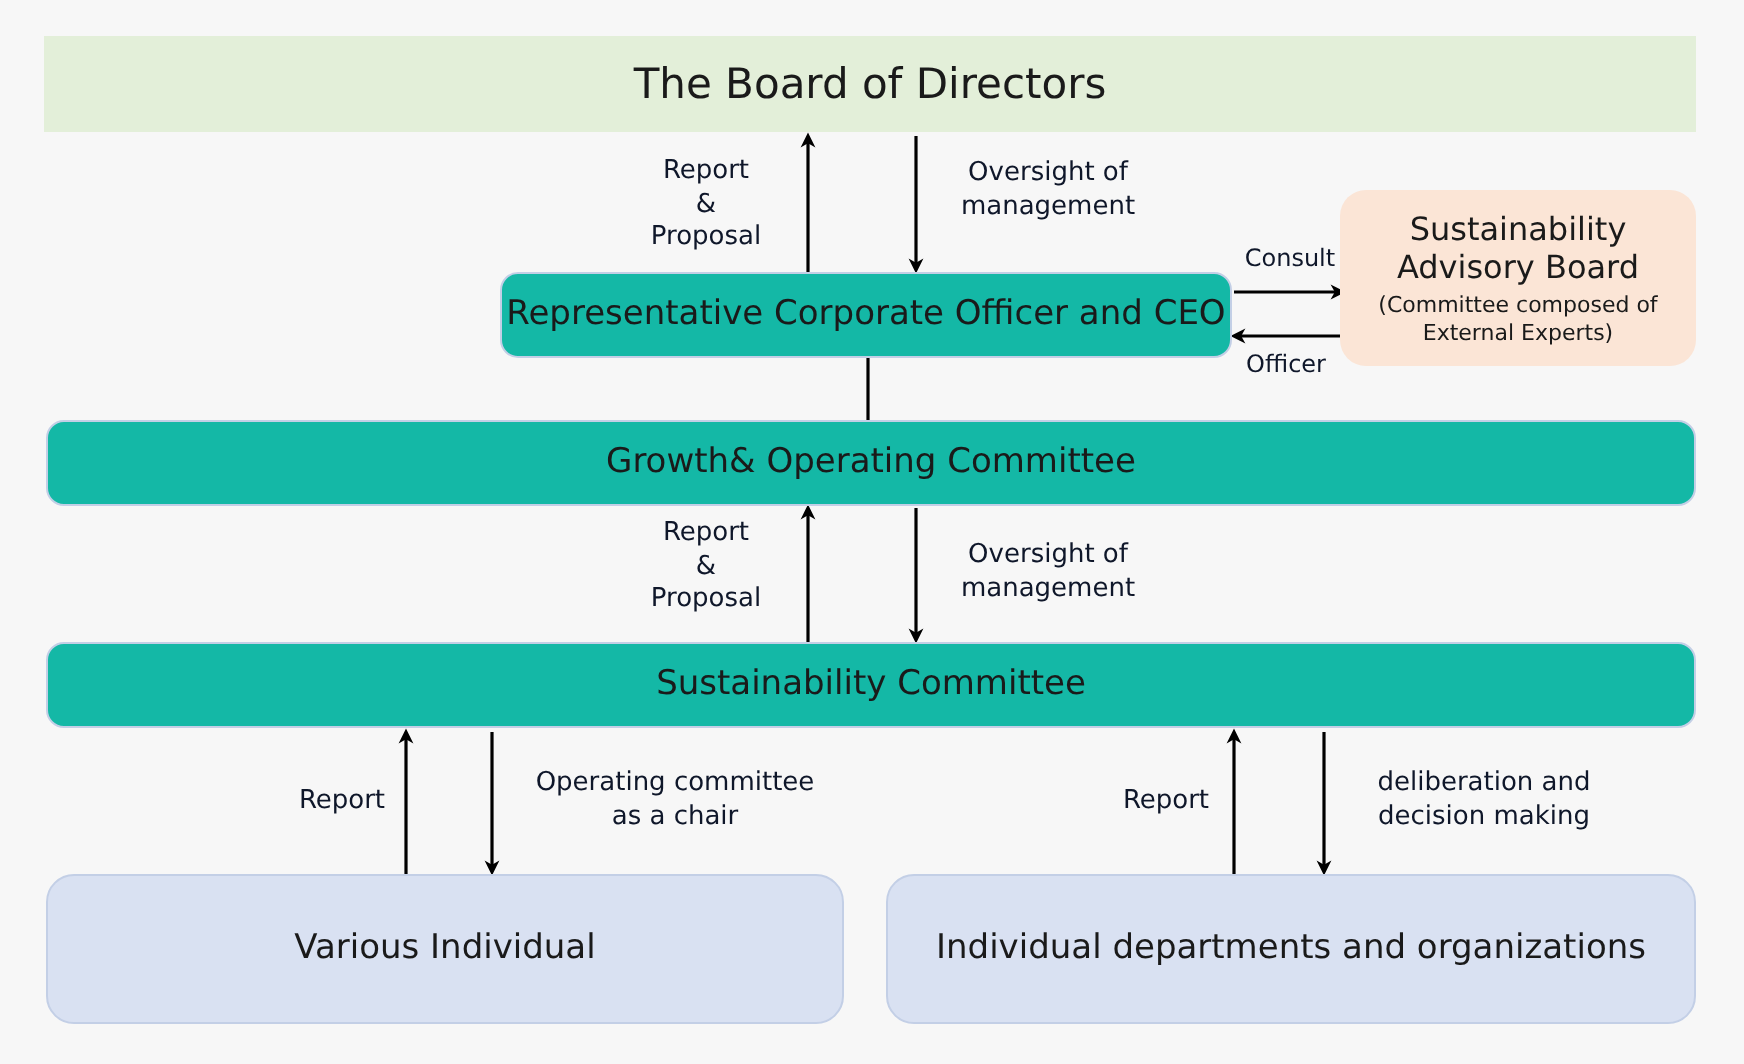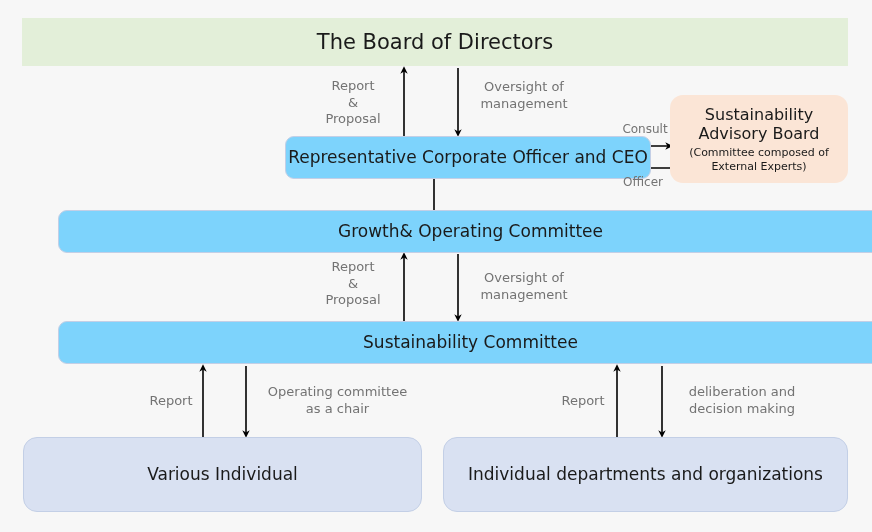--- a/index.html
+++ b/index.html
@@ -27,25 +27,24 @@
     line-height: 1.15;
     color: #1a1a1a;
   }
   .node-board {
     background: #e3efd9;
     border: none;
     border-radius: 0;
     font-size: 21px;
   }
   .node-blue {
-    background: #7dd3fc;
+    background: #14b8a6;
     border: 1px solid #c3cfe6;
     border-radius: 9px;
     font-size: 17px;
-    margin-left: 35px;
   }
   .node-blue-lg {
     background: #d9e1f2;
     border: 1px solid #c3cfe6;
     border-radius: 14px;
     font-size: 17px;
   }
   .node-peach {
     background: #fbe5d6;
     border: none;
@@ -58,21 +57,21 @@
     line-height: 1.2;
   }
   .peach-sub {
     font-size: 11px;
     line-height: 1.25;
     margin-top: 3px;
   }
   .edge-label {
     position: absolute;
     font-size: 13px;
-    color: #737373;
+    color: #0f172a;
     text-align: center;
     line-height: 1.28;
     white-space: pre-line;
     box-sizing: border-box;
   }
   .edge-label-sm {
     font-size: 12px;
   }
   svg.connectors {
     position: absolute;

